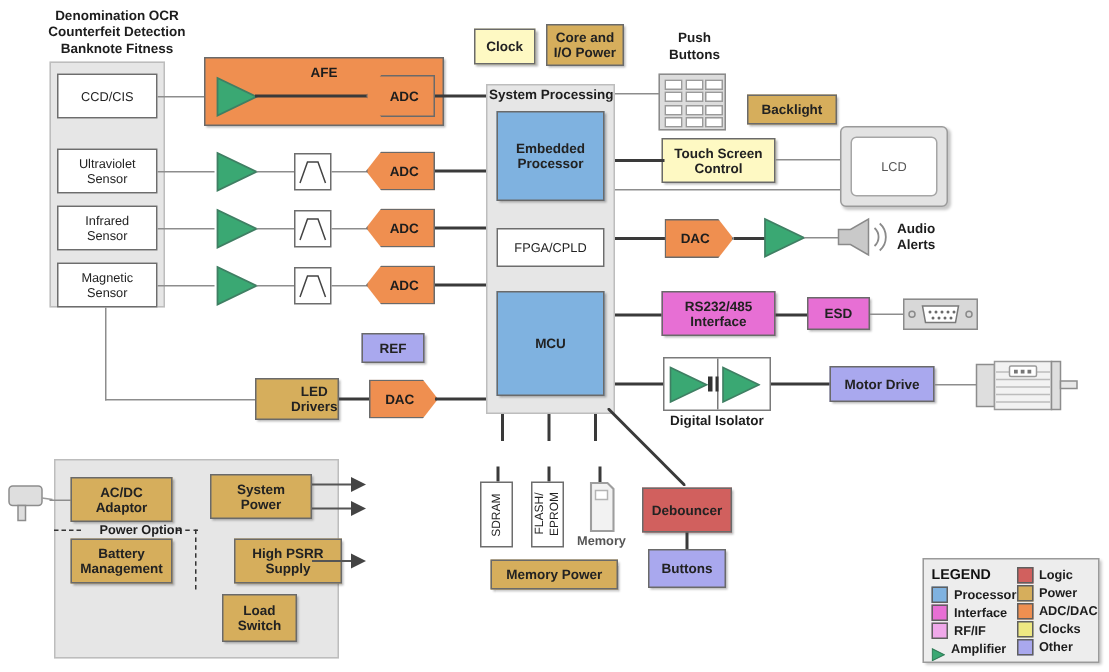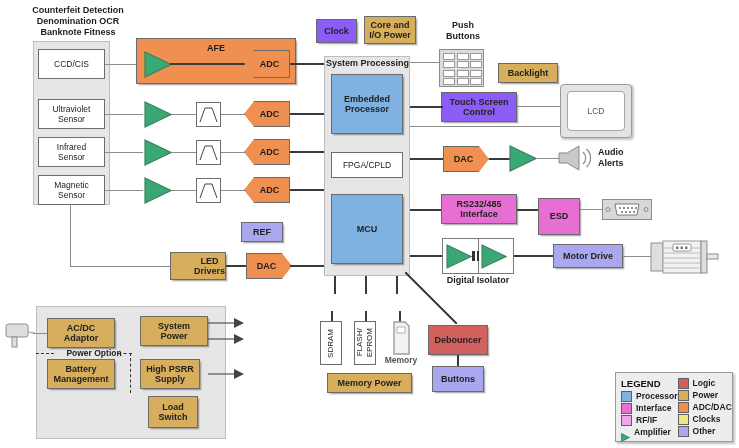--- a/index.html
+++ b/index.html
@@ -30,21 +30,21 @@
   .wtv{position:absolute;background:#3a3a3a;width:2px;}
   .wn{position:absolute;background:#8d8d8d;height:1px;}
   .wnv{position:absolute;background:#8d8d8d;width:1px;}
 
   
   .c-proc{background:#7fb2e0;}
   .c-iface{background:#e76fd4;}
   .c-logic{background:#d1605e;}
   .c-power{background:#d6ae5c;}
   .c-adcdac{background:#ef8f50;}
-  .c-clock{background:#8b5cf6;}
+  .c-clock{background:#fef9c3;}
   .c-other{background:#a9a8ee;}
 
   
   .chev{position:absolute;box-sizing:border-box;display:flex;align-items:center;
         justify-content:center;font-size:9px;font-weight:bold;color:#1d1d1d;
         background:#ef8f50;border:1px solid #6a6a6a;
         clip-path:polygon(0% 50%,22% 0%,100% 0%,100% 100%,22% 100%);
         filter:drop-shadow(1.5px 1.5px 1px rgba(0,0,0,.3));padding-left:5px;}
   .chev.flip{clip-path:polygon(0% 0%,78% 0%,100% 50%,78% 100%,0% 100%);
         padding-left:0;padding-right:5px;}
@@ -68,22 +68,22 @@
 
   .vert{writing-mode:vertical-rl;transform:rotate(180deg);}
   .dash{position:absolute;box-sizing:border-box;}
 </style>
 </head>
 <body>
 
 <div id="stage">
 
   <div class="lbl" style="left:8px;top:5px;width:140px;">
+    <div>Denomination OCR</div>
     <div>Counterfeit Detection</div>
-    <div>Denomination OCR</div>
     <div>Banknote Fitness</div>
   </div>
 
   <div class="panel" style="left:33px;top:41px;width:77px;height:164px;"></div>
 
   <div class="plainbox" style="left:38px;top:49px;width:67px;height:30px;">
     <span>CCD/CIS</span>
   </div>
   <div class="plainbox" style="left:38px;top:99px;width:67px;height:30px;white-space:pre-line;">
     <span>Ultraviolet
@@ -267,21 +267,21 @@
   </div>
   <div class="lbl" style="left:598px;top:147px;width:46px;text-align:left;white-space:pre-line;">Audio
 Alerts</div>
 
   <div class="wt" style="left:410px;top:209px;width:33px;"></div>
   <div class="box c-iface" style="left:441px;top:194px;width:76px;height:30px;white-space:pre-line;">
     <span>RS232/485
 Interface</span>
   </div>
   <div class="wt" style="left:517px;top:209px;width:22px;"></div>
-  <div class="box c-iface" style="left:538px;top:198px;width:42px;height:37px;">
+  <div class="box c-iface" style="left:538px;top:198px;width:42px;height:22px;">
     <span>ESD</span>
   </div>
   <div class="wn" style="left:580px;top:209px;width:24px;"></div>
   <div class="abs" style="left:602px;top:199px;width:50px;height:21px;background:#d8d8d8;border:1px solid #8b8b8b;">
     <svg width="48" height="19" viewBox="0 0 48 19">
       <circle cx="5" cy="9.5" r="2" fill="none" stroke="#8a8a8a" stroke-width="1"></circle>
       <circle cx="43" cy="9.5" r="2" fill="none" stroke="#8a8a8a" stroke-width="1"></circle>
       <path d="M12,4 L36,4 L34,15 L14,15 Z" fill="#fff" stroke="#7a7a7a" stroke-width="1"></path>
       <g fill="#6a6a6a">
         <circle cx="17" cy="8" r="1"></circle>
@@ -393,21 +393,21 @@
 Adaptor</span>
   </div>
   <div class="box c-power" style="left:140px;top:316px;width:68px;height:30px;white-space:pre-line;">
     <span>System
 Power</span>
   </div>
   <div class="box c-power" style="left:47px;top:359px;width:68px;height:30px;white-space:pre-line;">
     <span>Battery
 Management</span>
   </div>
-  <div class="box c-power" style="left:140px;top:359px;width:60px;height:30px;white-space:pre-line;">
+  <div class="box c-power" style="left:156px;top:359px;width:72px;height:30px;white-space:pre-line;">
     <span>High PSRR
 Supply</span>
   </div>
   <div class="box c-power" style="left:148px;top:396px;width:50px;height:32px;white-space:pre-line;">
     <span>Load
 Switch</span>
   </div>
 
   <div class="lbl" style="left:44px;top:348px;width:100px;font-size:8.5px;">Power Option</div>
   <div class="dash" style="left:36px;top:353px;width:18px;border-top:1.6px dashed #333;"></div>

